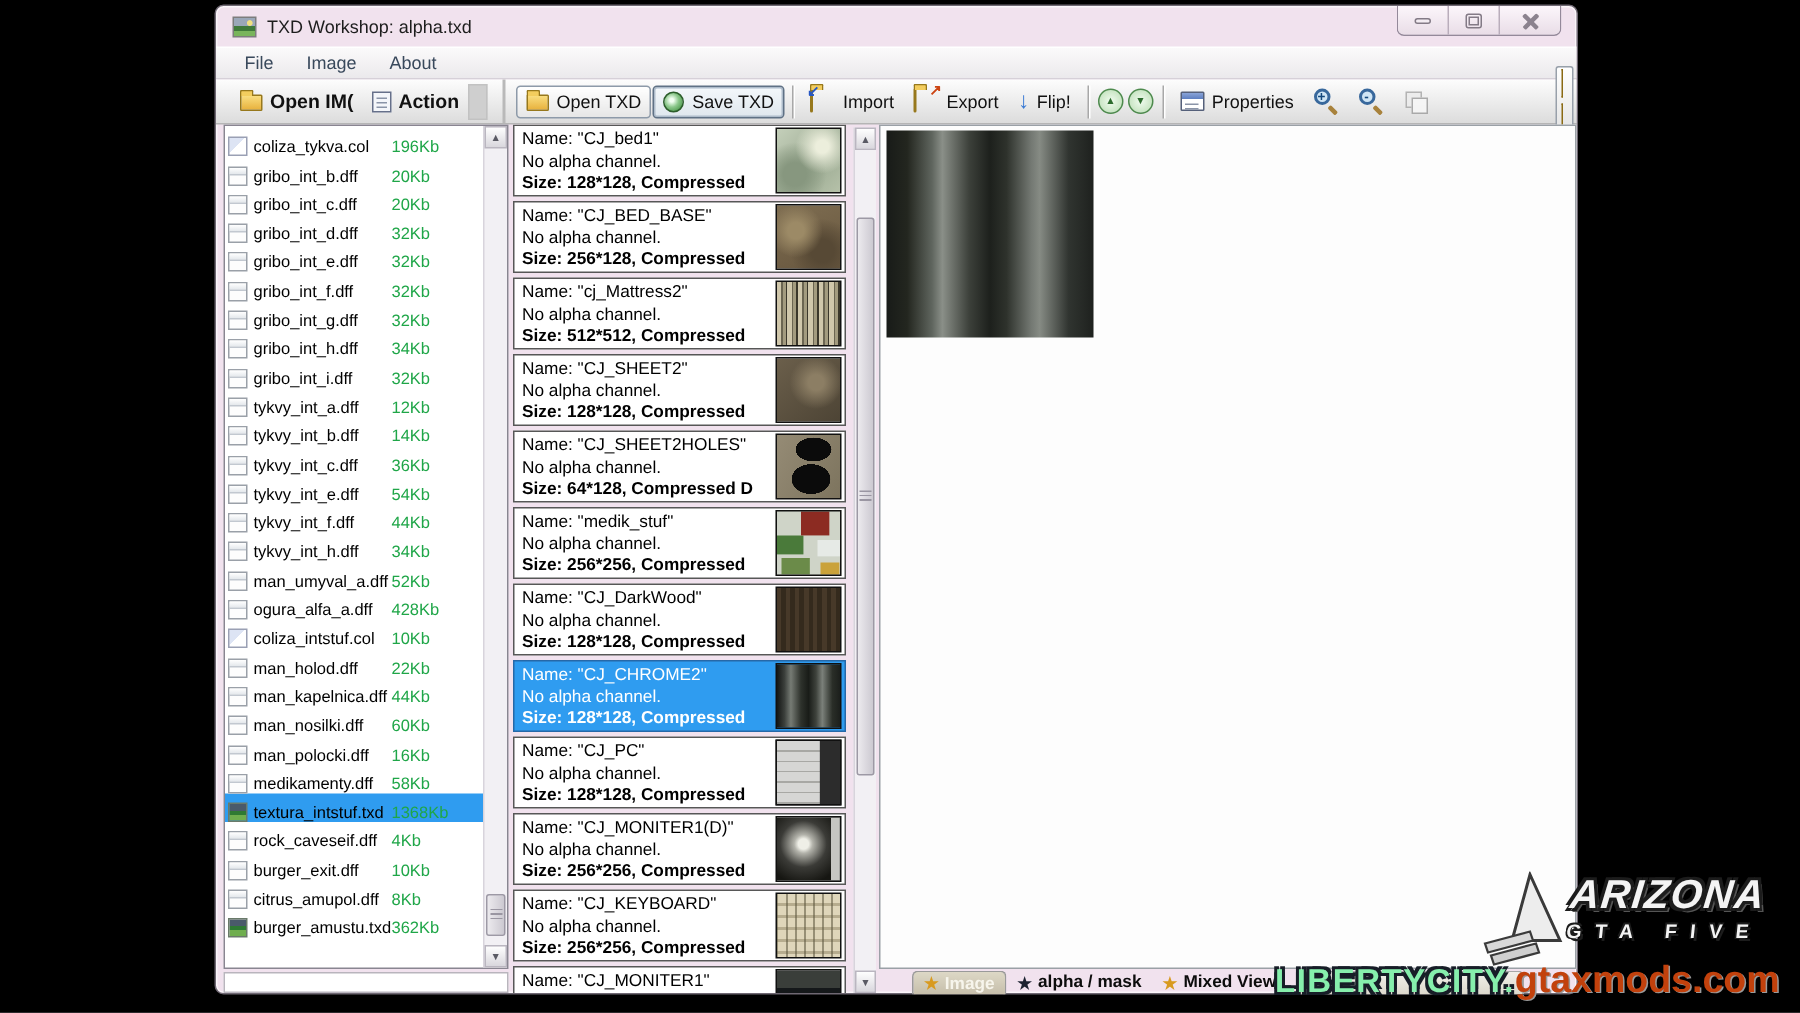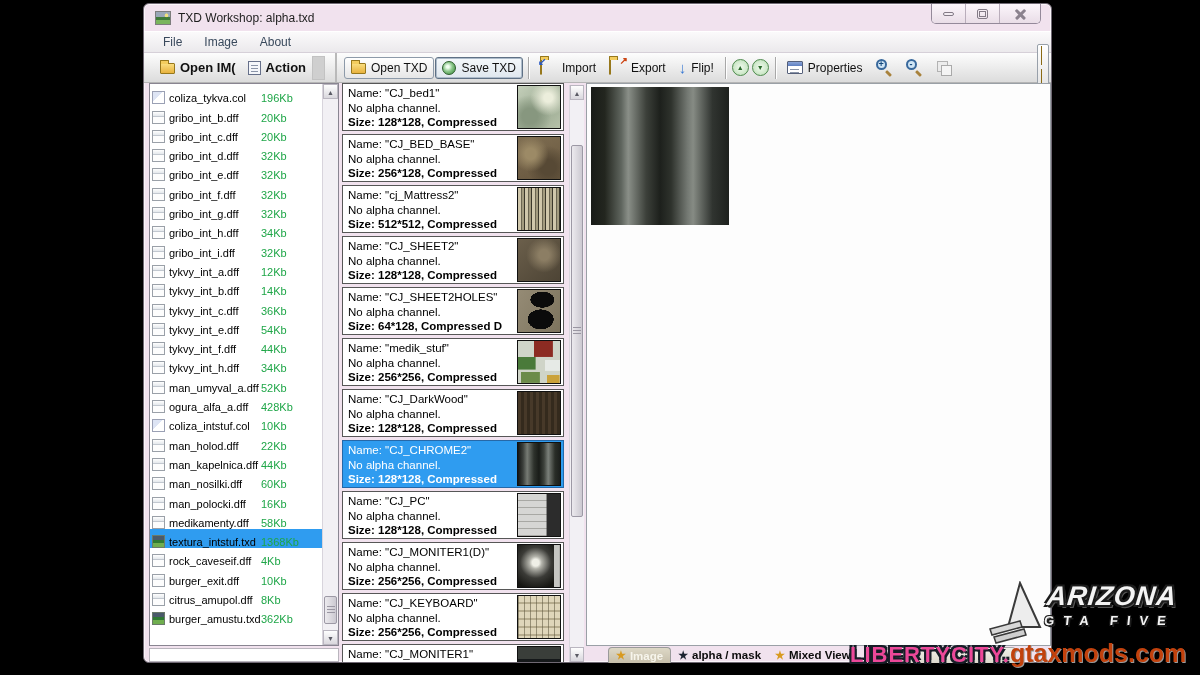--- a/index.html
+++ b/index.html
@@ -196,21 +196,21 @@
 
   
   .arizona { position:absolute; left:986px; top:581px; width:214px; height:72px; z-index:60;
              display:flex; align-items:flex-start; }
   .az-text { margin-left:2px; transform:skewX(-6deg); }
   .az-line1 { font-size:27px; font-weight:bold; font-style:italic; letter-spacing:1px; color:#f4f4f4;
               text-shadow:-2px -2px 0 #1c1c1c, 2px -2px 0 #1c1c1c, -2px 2px 0 #1c1c1c, 2px 2px 0 #1c1c1c, 3px 3px 0 #555; }
   .az-line2 { font-size:13px; font-weight:bold; letter-spacing:9px; color:#f4f4f4; margin-top:1px;
               text-shadow:-1px -1px 0 #1c1c1c, 1px -1px 0 #1c1c1c, -1px 1px 0 #1c1c1c, 2px 2px 0 #1c1c1c; }
   .liberty { position:absolute; left:850px; top:639px; z-index:61; white-space:nowrap; }
-  .lc-part1 { font-size:22px; font-weight:bold; letter-spacing:1px; color:#ec4899;
+  .lc-part1 { font-size:22px; font-weight:bold; letter-spacing:1px; color:#86efac;
               text-shadow:-2px -2px 0 #171d27, 2px -2px 0 #171d27, -2px 2px 0 #171d27, 2px 2px 0 #171d27; }
   .lc-part2 { font-size:25px; font-weight:bold; color:#c2410c; text-shadow:1px 1px 0 #9a9a9a; }
 </style>
 </head>
 <body>
 
 <div class="stage">
   <div class="window">
 
     <div class="titlebar">

